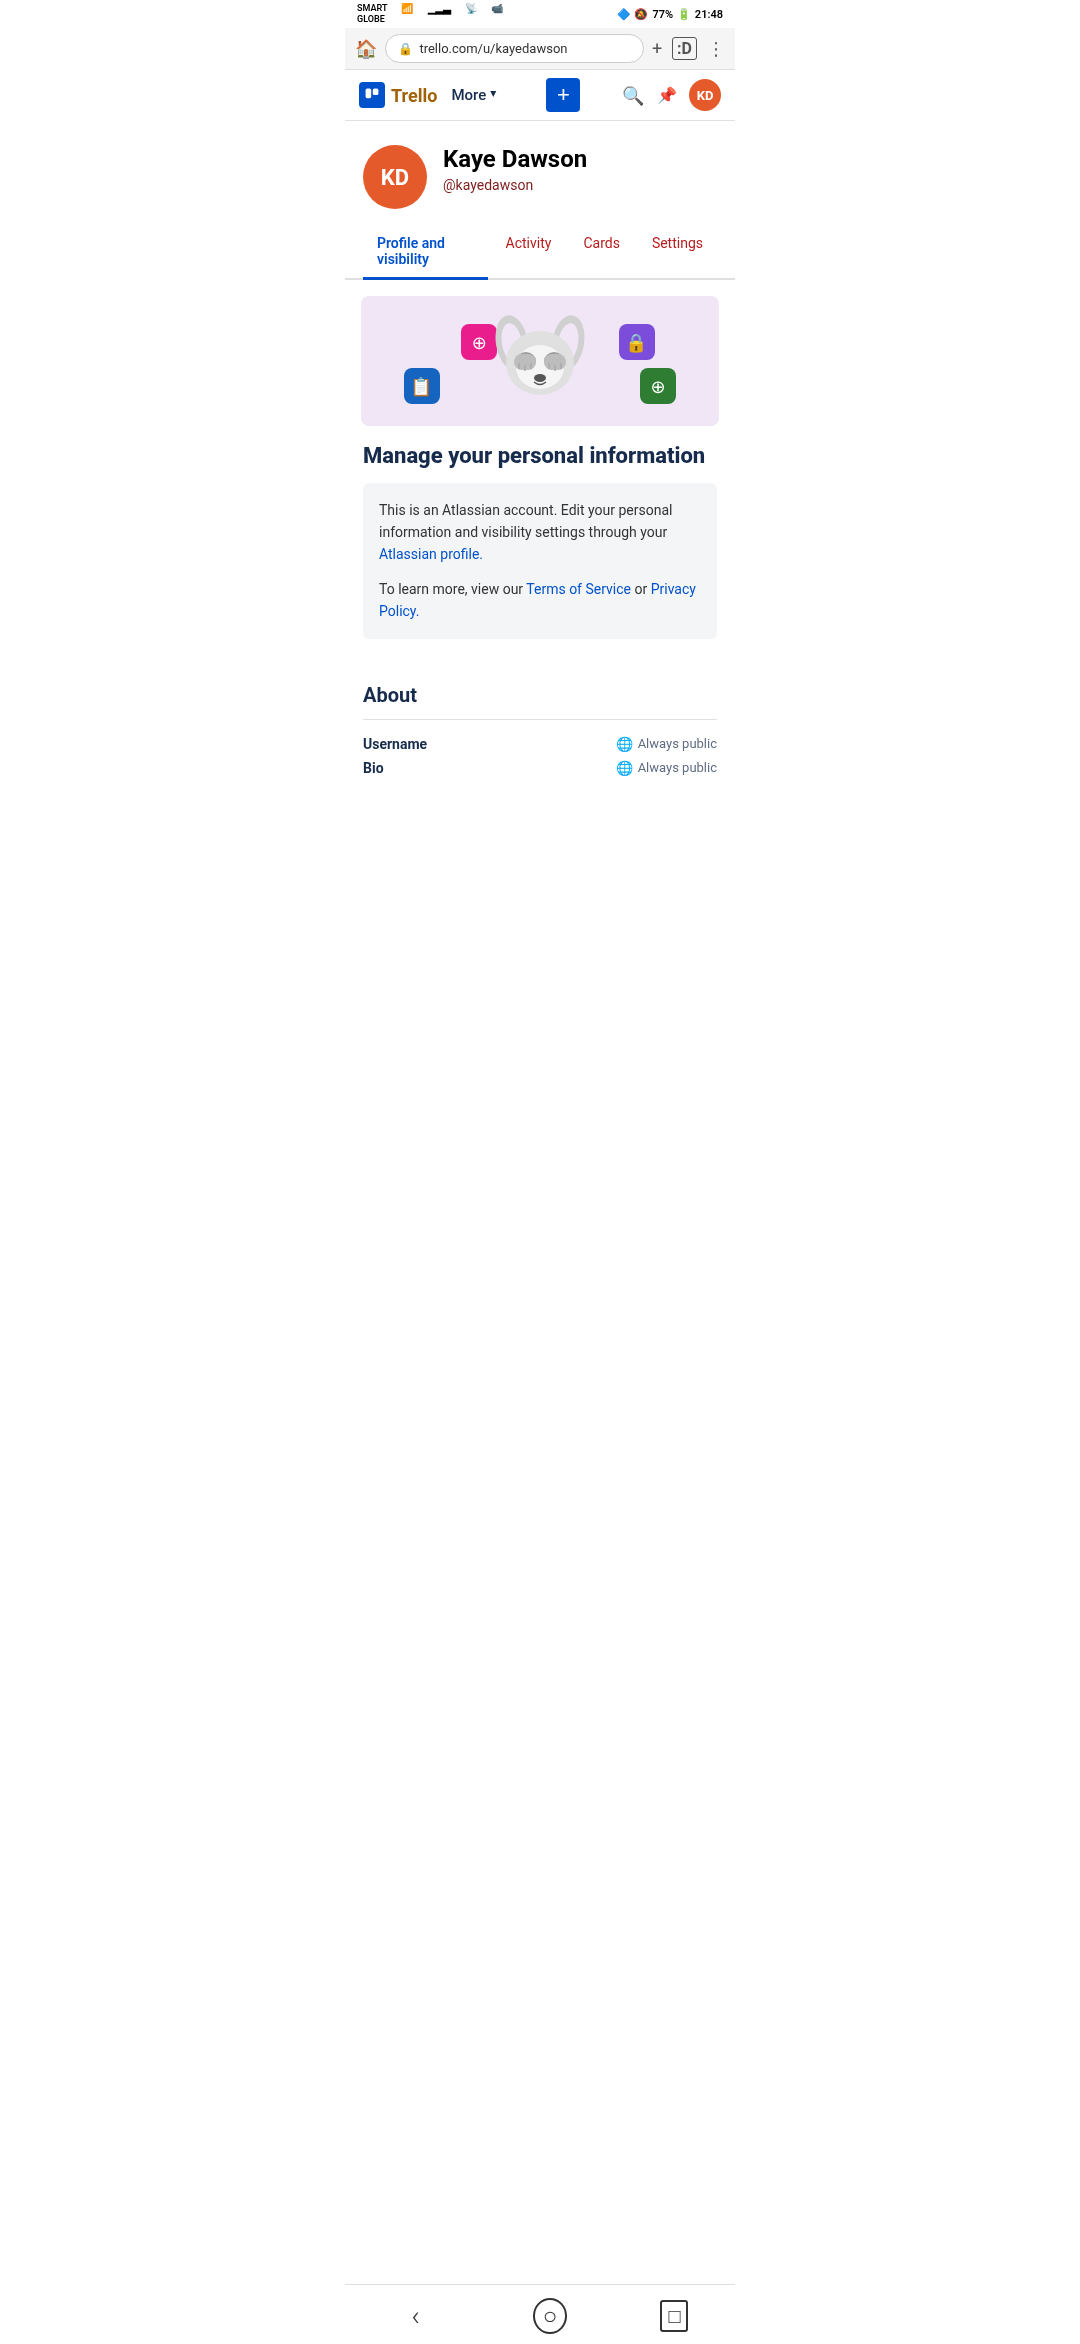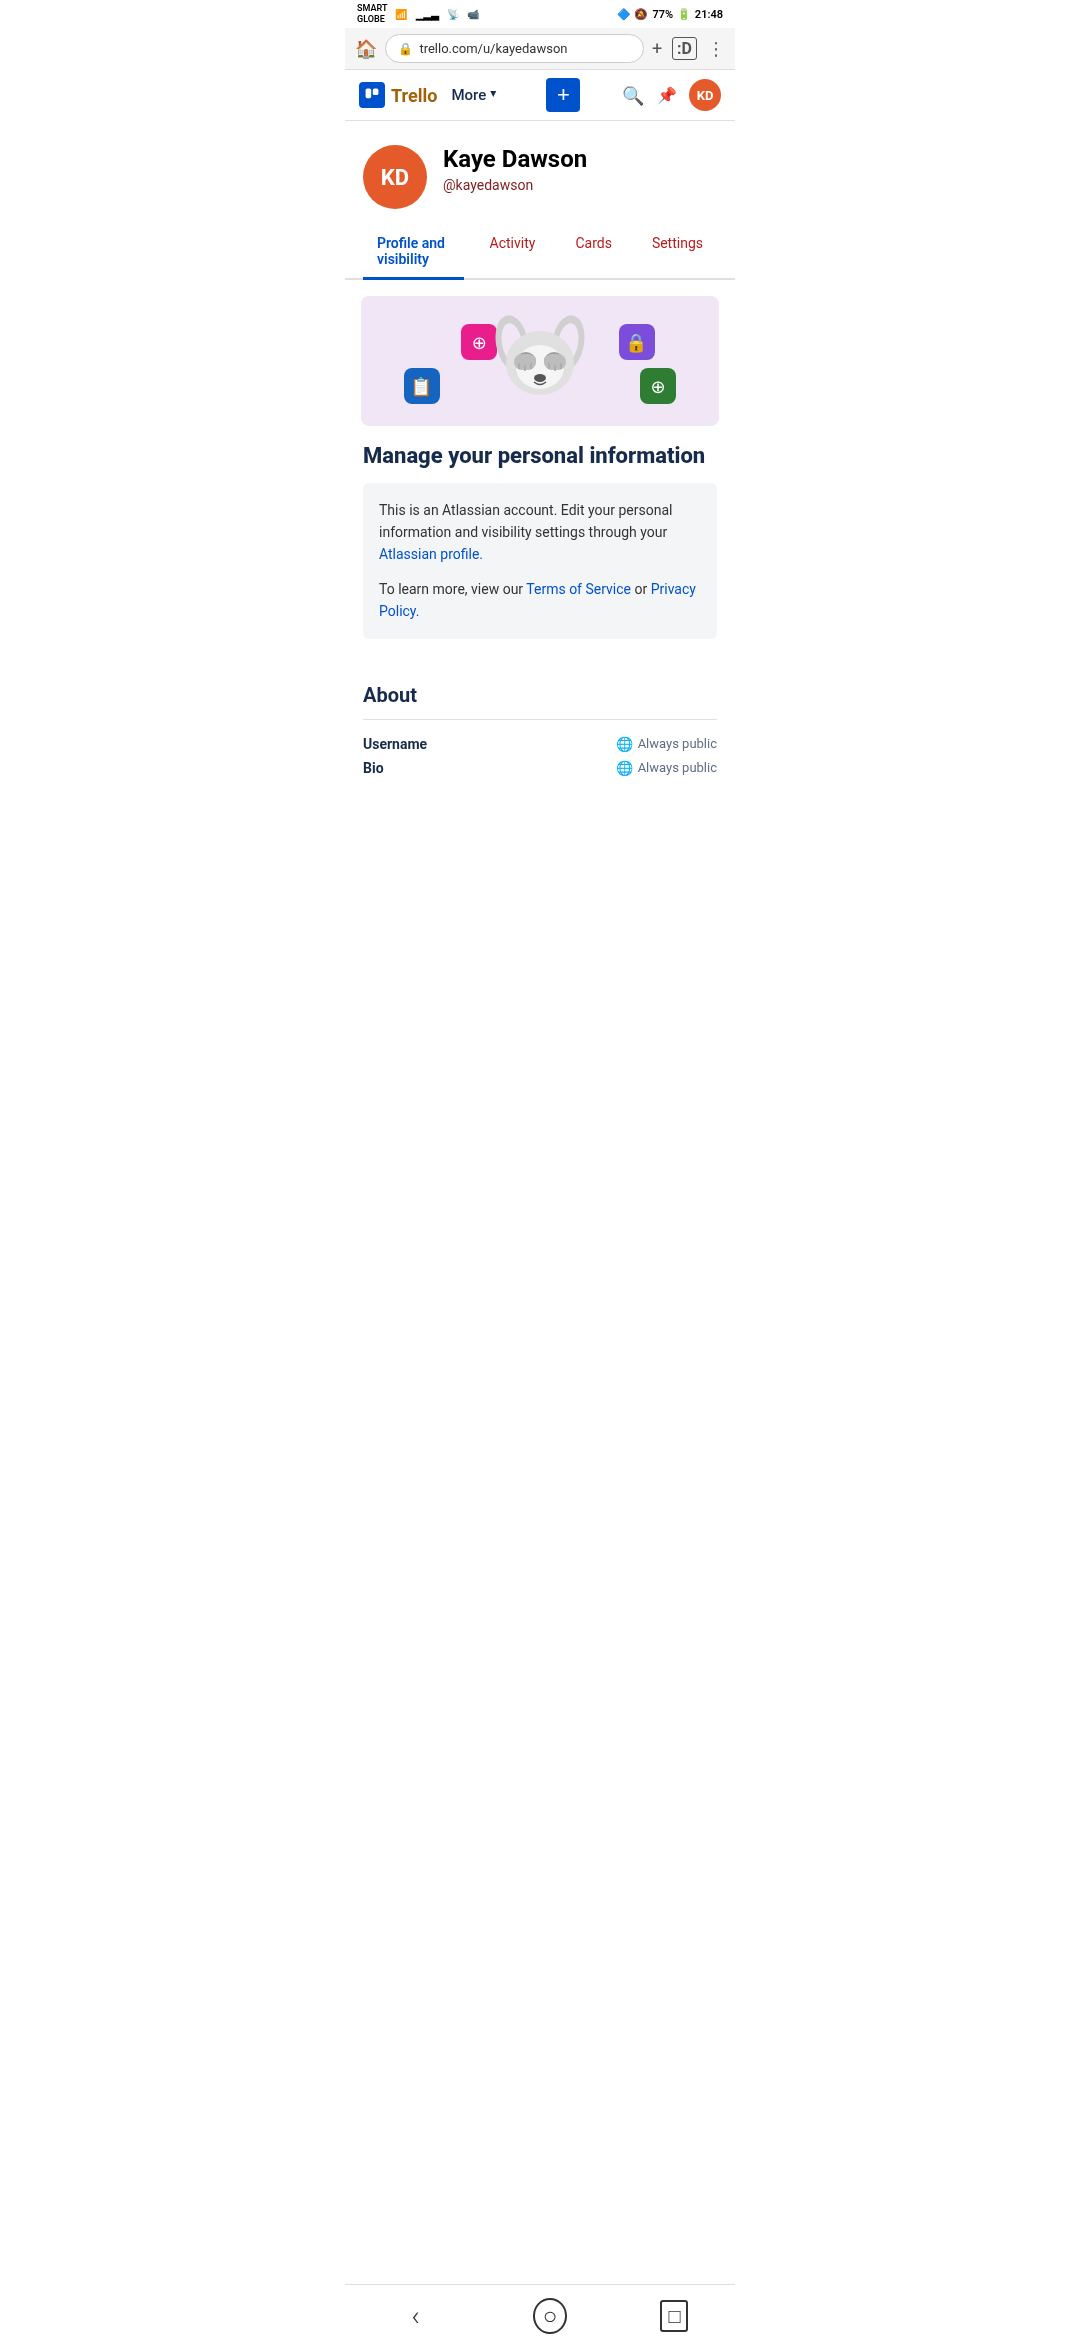--- a/index.html
+++ b/index.html
@@ -19,22 +19,21 @@
       padding: 6px 12px;
       display: flex;
       justify-content: space-between;
       align-items: center;
       font-size: 11px;
       font-weight: 600;
       height: 28px;
     }
     .status-left {
       display: flex;
-      align-items: center;
-      gap: 8px;
+      gap: 14px;
       font-size: 10px;
     }
     .status-right {
       display: flex;
       align-items: center;
       gap: 4px;
       font-size: 11px;
     }
 
     
@@ -187,21 +186,21 @@
     .profile-username {
       font-size: 14px;
       color: #7f1d1d;
     }
 
     
     .tabs-container {
       border-bottom: 2px solid #e0e0e0;
       display: flex;
       padding: 0 18px;
-      gap: 12px;
+      gap: 4px;
     }
     .tab-item {
       padding: 10px 14px;
       font-size: 14px;
       color: #b91c1c;
       cursor: pointer;
       border-bottom: 3px solid transparent;
       margin-bottom: -2px;
       font-weight: 400;
     }

